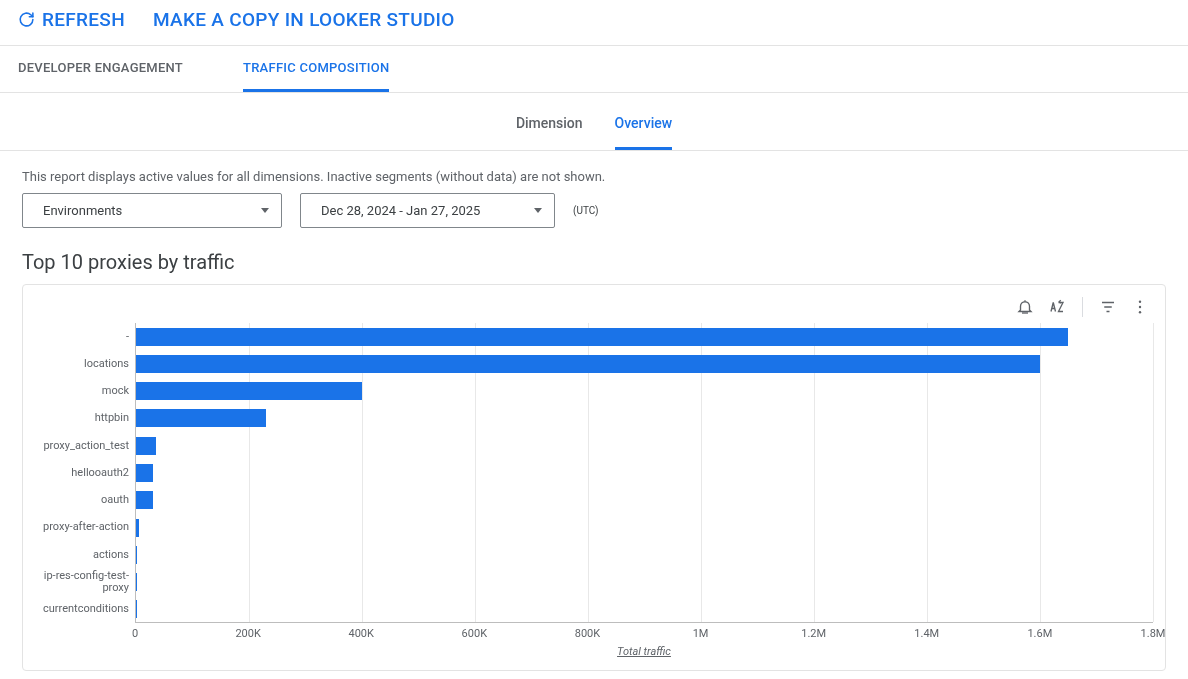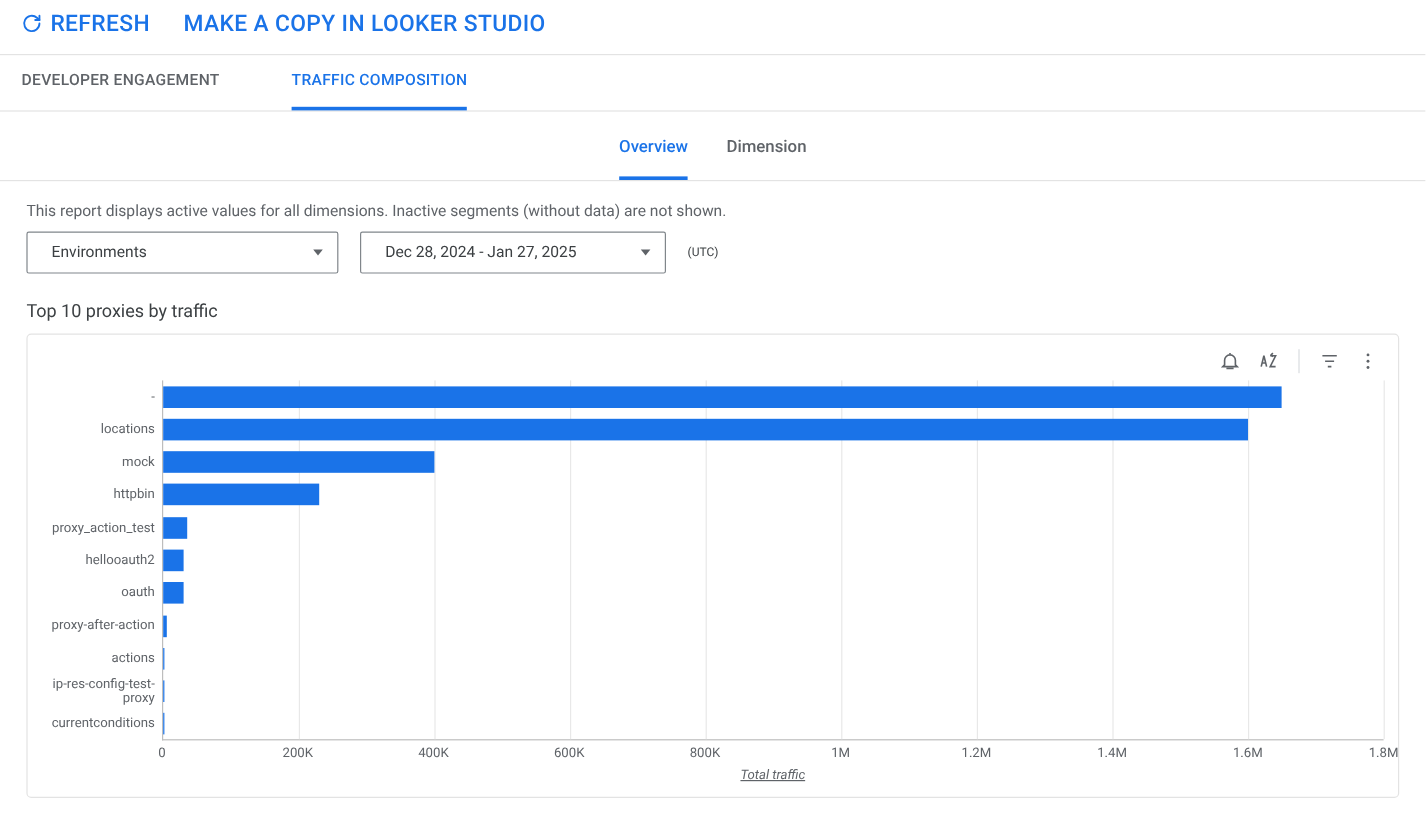--- a/index.html
+++ b/index.html
@@ -88,21 +88,21 @@
     min-width: 260px;
   }
   .dropdown.narrow { min-width: 255px; }
   .dropdown .chev {
     width: 0; height: 0;
     border-left: 4px solid transparent;
     border-right: 4px solid transparent;
     border-top: 5px solid #5f6368;
   }
   .tz-label { font-size: 10px; color: #3c4043; }
-  .chart-title { font-size: 15px; color: #3c4043; margin-bottom: 10px; font-weight:400;}
+  .chart-title { font-size: 20px; color: #3c4043; margin-bottom: 10px; font-weight:400;}
   .chart-card {
     border: 1px solid #e3e3e3;
     border-radius: 4px;
     padding: 10px 12px 12px 12px;
     position: relative;
   }
   .chart-toolbar {
     display: flex;
     align-items: center;
     justify-content: flex-end;
@@ -190,22 +190,22 @@
     </div>
   </div>
 </div>
 
 <div class="tabs-primary">
   <div class="tab-p">Developer Engagement</div>
   <div class="tab-p active">Traffic Composition</div>
 </div>
 
 <div class="tabs-secondary">
+  <div class="tab-s">Dimension</div>
   <div class="tab-s active">Overview</div>
-  <div class="tab-s">Dimension</div>
 </div>
 
 <div class="content">
   <div class="info-text">This report displays active values for all dimensions. Inactive segments (without data) are not shown.</div>
 
   <div class="filters-row">
     <div class="dropdown">
       <span>Environments</span>
       <span class="chev"></span>
     </div>

